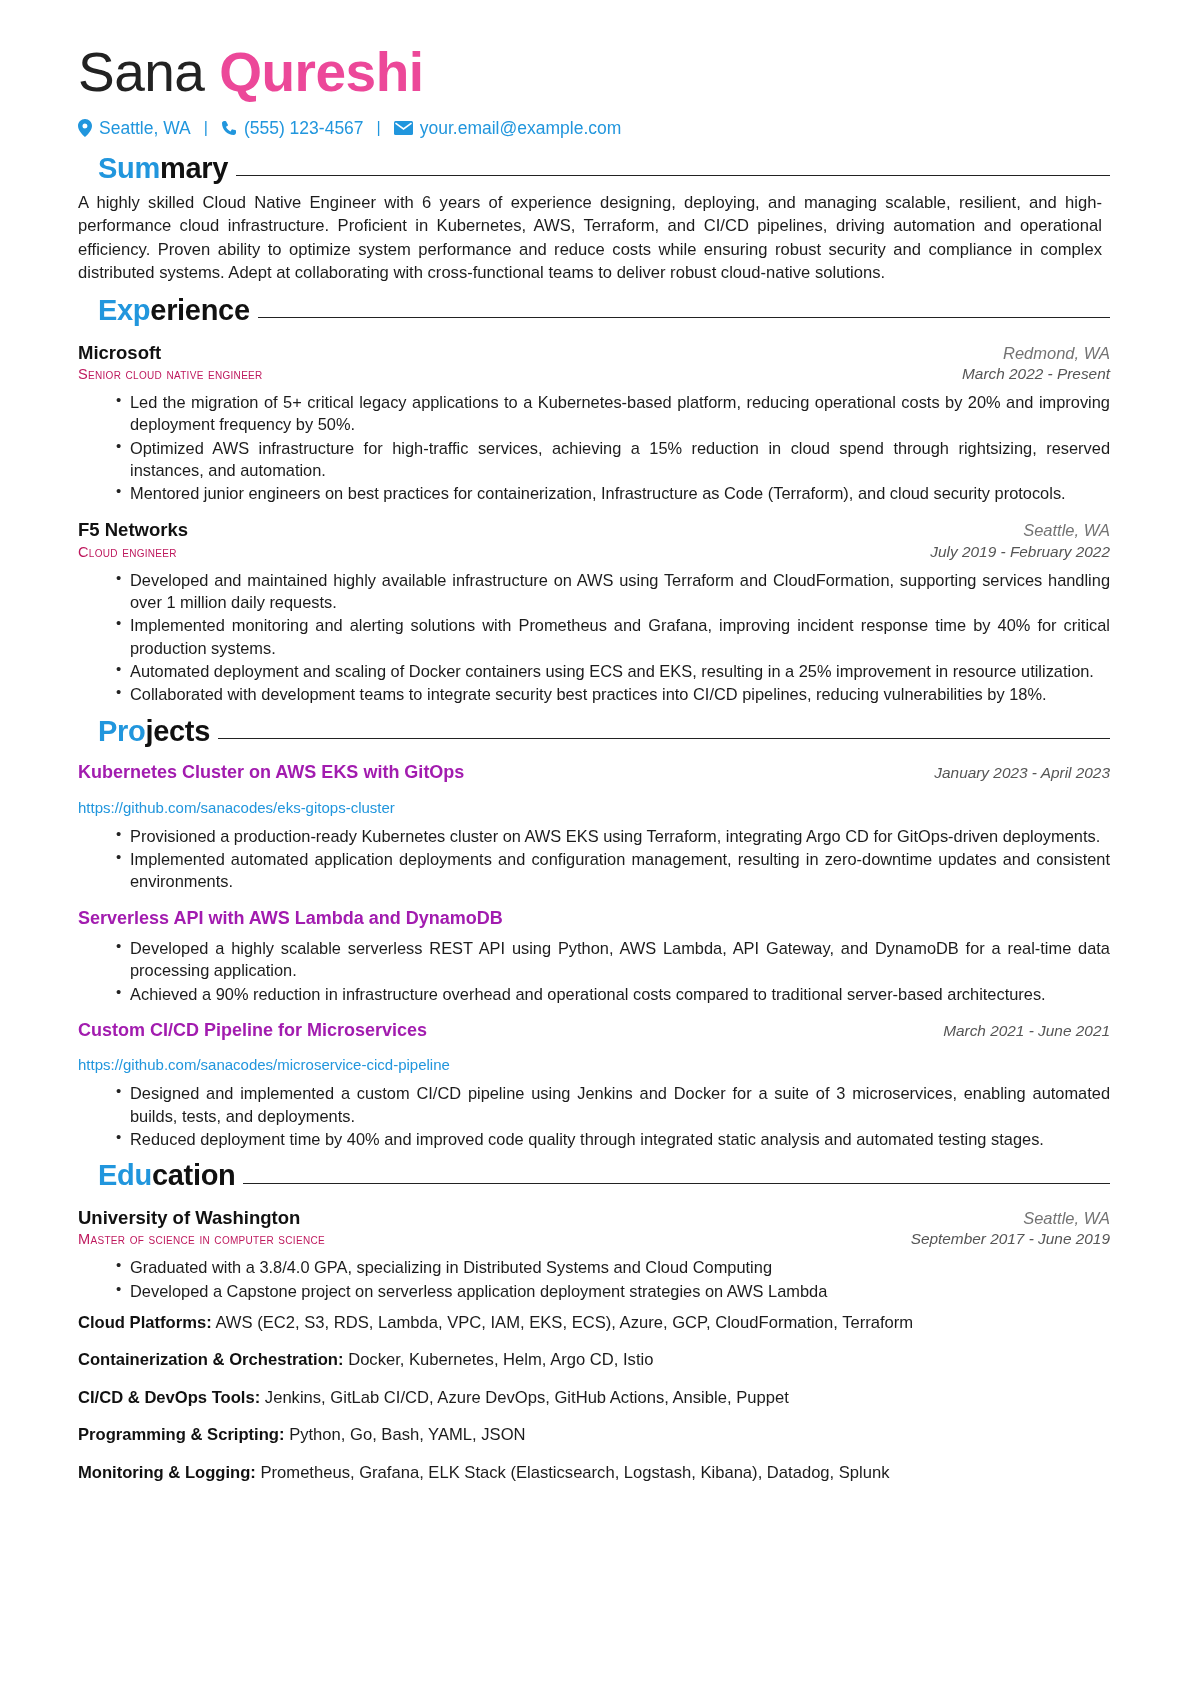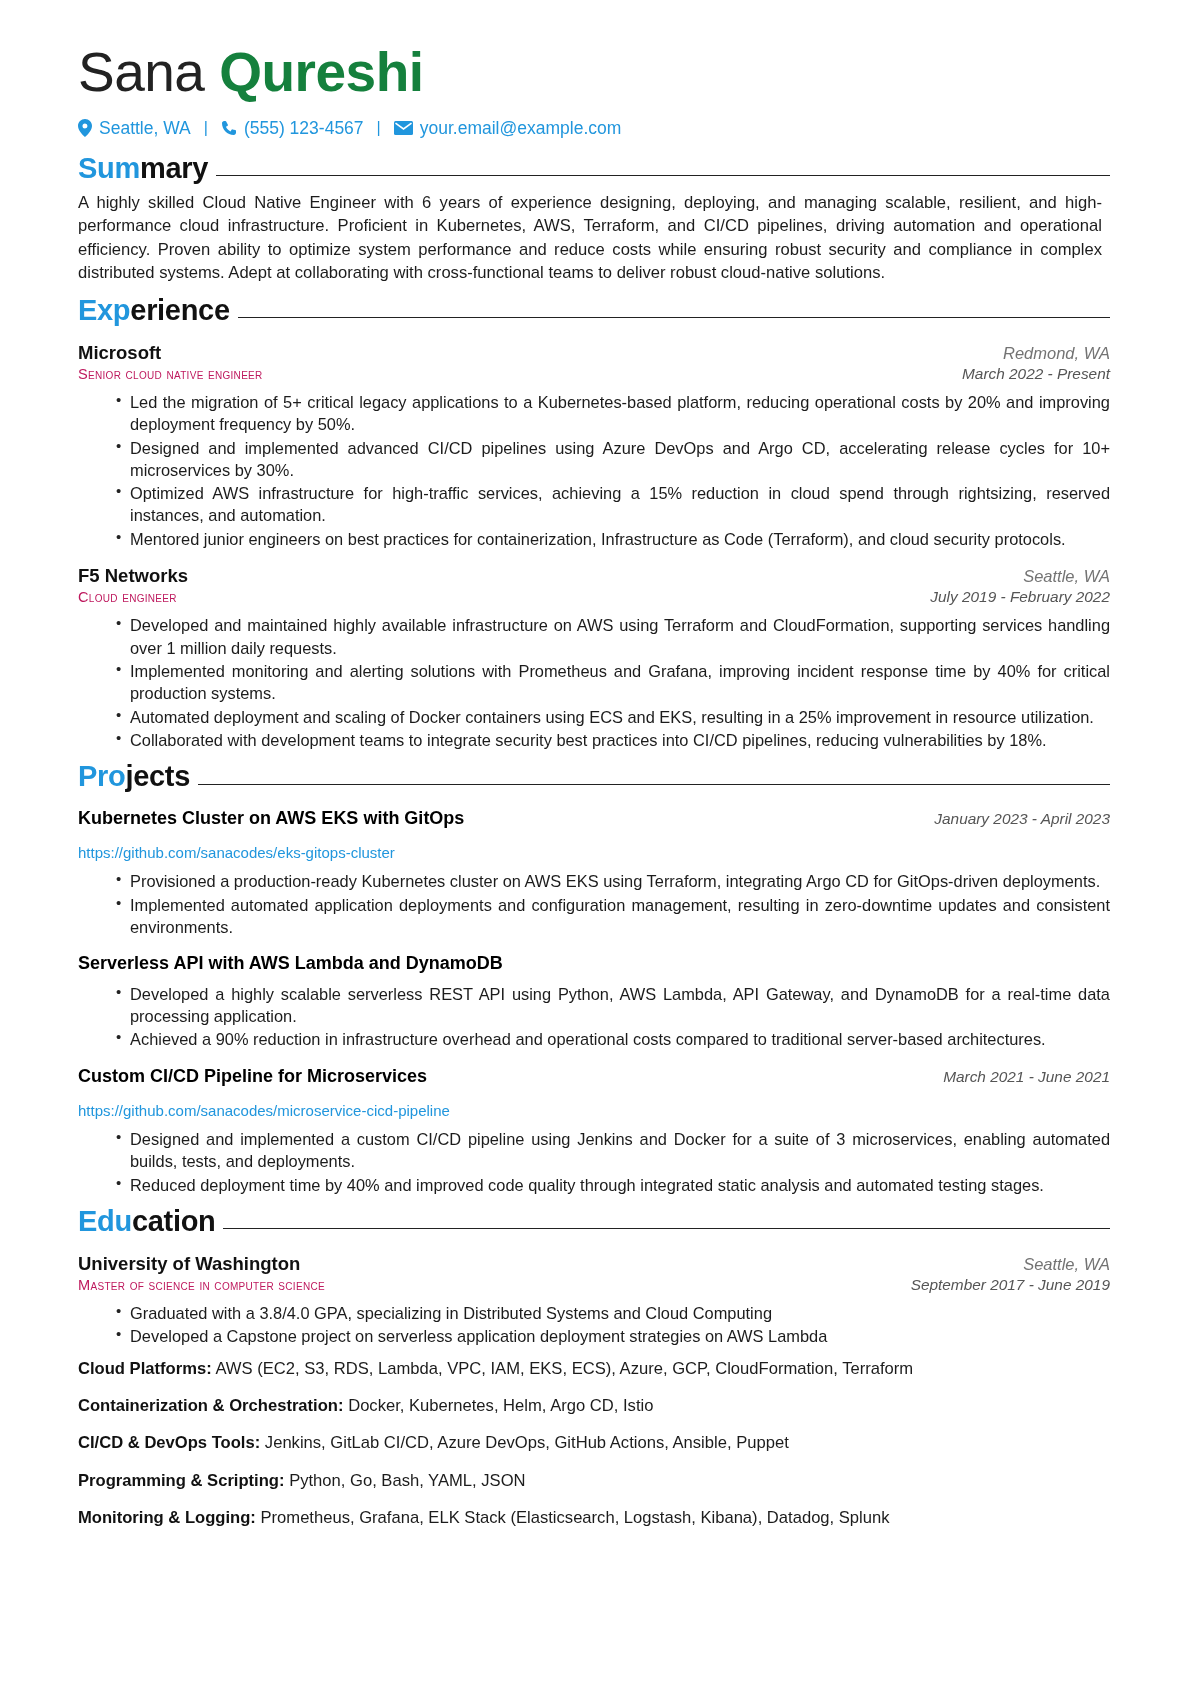--- a/index.html
+++ b/index.html
@@ -20,21 +20,21 @@
 
   
   .name {
     font-size: 55px;
     line-height: 1.05;
     letter-spacing: -0.5px;
     margin: 0 0 16px 0;
     white-space: nowrap;
   }
   .name .first { font-weight: 400; color: #222; }
-  .name .last  { font-weight: 700; color: #15803d; }
+  .name .last  { font-weight: 700; color: #ec4899; }
 
   .contact {
     display: flex;
     align-items: center;
     gap: 0px;
     font-size: 17.5px;
     color: #2196dd;
     margin-bottom: 14px;
     white-space: nowrap;
   }
@@ -57,20 +57,21 @@
     align-items: center;
     gap: 0;
     margin: 0 0 6px 0;
   }
   .sec-title {
     font-size: 29px;
     font-weight: 700;
     letter-spacing: -0.3px;
     white-space: nowrap;
     line-height: 1.1;
+    margin-left: 20px;
   }
   .sec-title .pre { color: #2196dd; }
   .sec-title .post { color: #111; }
   .sec-rule {
     flex: 1 1 auto;
     height: 0;
     border-top: 1.6px solid #222;
     margin-left: 8px;
     position: relative;
     top: 7px;
@@ -120,21 +121,21 @@
     font-size: 15.4px;
     font-style: italic;
     color: #555;
     text-align: right;
     line-height: 1.3;
     max-width: 230px;
   }
   .proj-title {
     font-size: 18px;
     font-weight: 700;
-    color: #000000;
+    color: #a21caf;
     line-height: 1.3;
   }
   .url {
     font-size: 15px;
     color: #2196dd;
     line-height: 1.4;
     margin-top: 12px;
     text-decoration: none;
     display: inline-block;
   }
@@ -238,21 +239,20 @@
       <div class="entry-row">
         <div class="org">Microsoft</div>
         <div class="loc">Redmond, WA</div>
       </div>
       <div class="entry-row">
         <div class="role">Senior Cloud Native Engineer</div>
         <div class="dates">March 2022 - Present</div>
       </div>
       <ul class="bullets">
         <li>Led the migration of 5+ critical legacy applications to a Kubernetes-based platform, reducing operational costs by 20% and improving deployment frequency by 50%.</li>
-        <li>Designed and implemented advanced CI/CD pipelines using Azure DevOps and Argo CD, accelerating release cycles for 10+ microservices by 30%.</li>
         <li>Optimized AWS infrastructure for high-traffic services, achieving a 15% reduction in cloud spend through rightsizing, reserved instances, and automation.</li>
         <li>Mentored junior engineers on best practices for containerization, Infrastructure as Code (Terraform), and cloud security protocols.</li>
       </ul>
     </div>
 
     <div class="entry">
       <div class="entry-row">
         <div class="org">F5 Networks</div>
         <div class="loc">Seattle, WA</div>
       </div>

